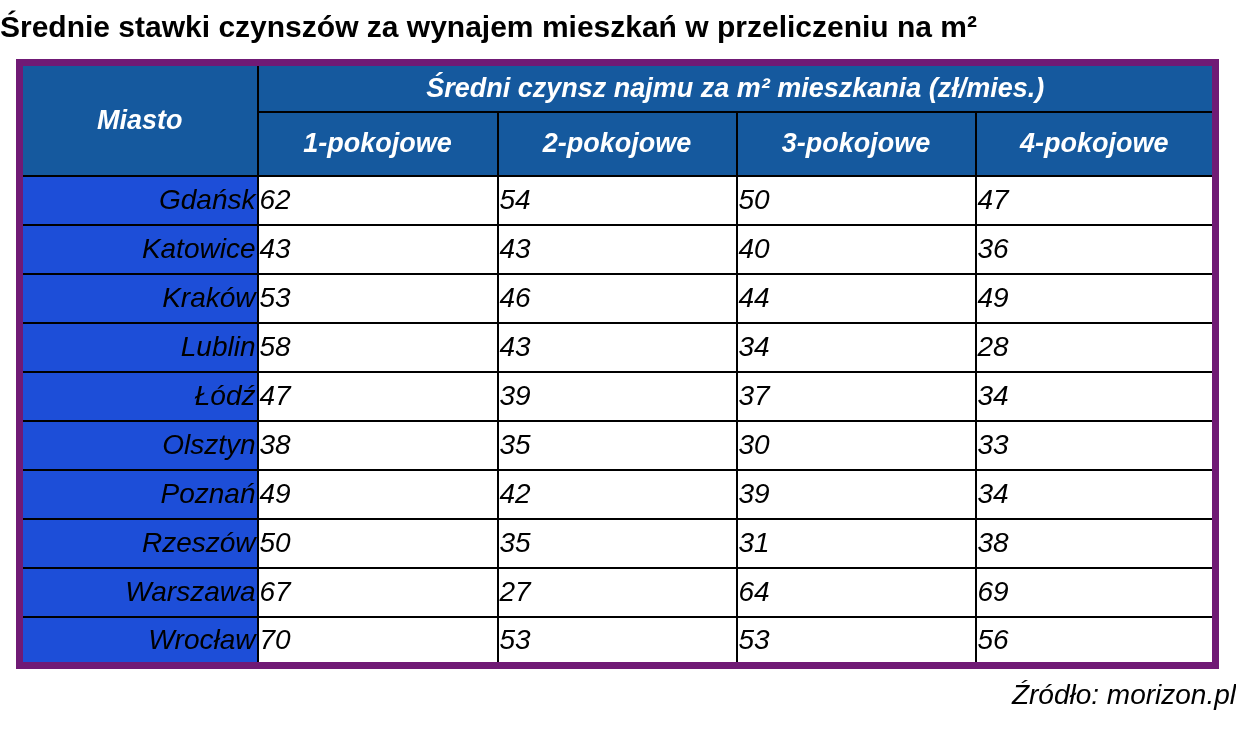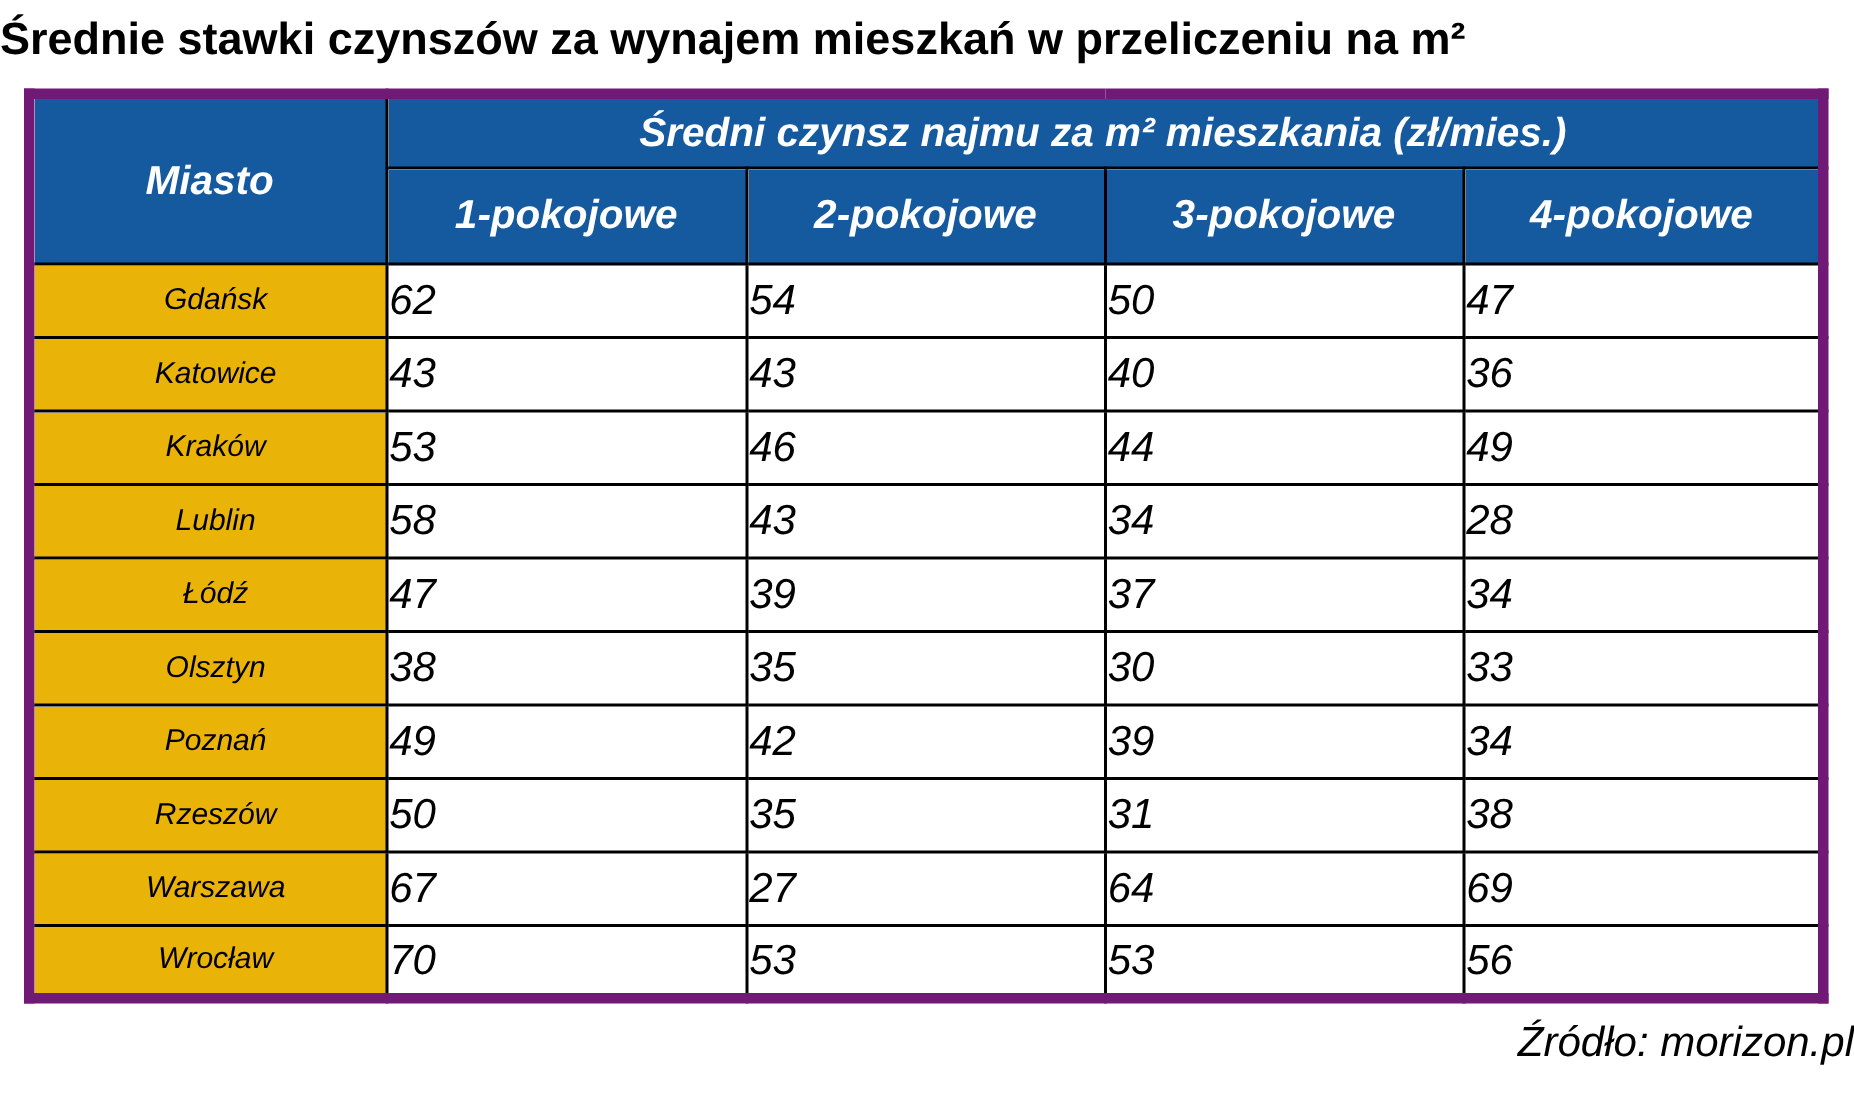--- a/index.html
+++ b/index.html
@@ -40,24 +40,24 @@
     color: #ffffff;
     font-weight: bold;
     font-size: 27px;
     text-align: center;
     vertical-align: middle;
   }
   tr.group-row   { height: 49px; }
   tr.sub-row     { height: 64px; }
   tbody tr       { height: 49px; }
   td.city {
-    text-align: center;
+    text-align: right;
     padding-left: 9px;
-    font-size: 20px;
-    background: #eab308;
+    font-size: 28px;
+    background: #1d4ed8;
     vertical-align: middle;
   }
   td.num {
     text-align: left;
     padding-right: 10px;
     font-size: 28px;
     background: #ffffff;
     vertical-align: middle;
   }
   .source {

